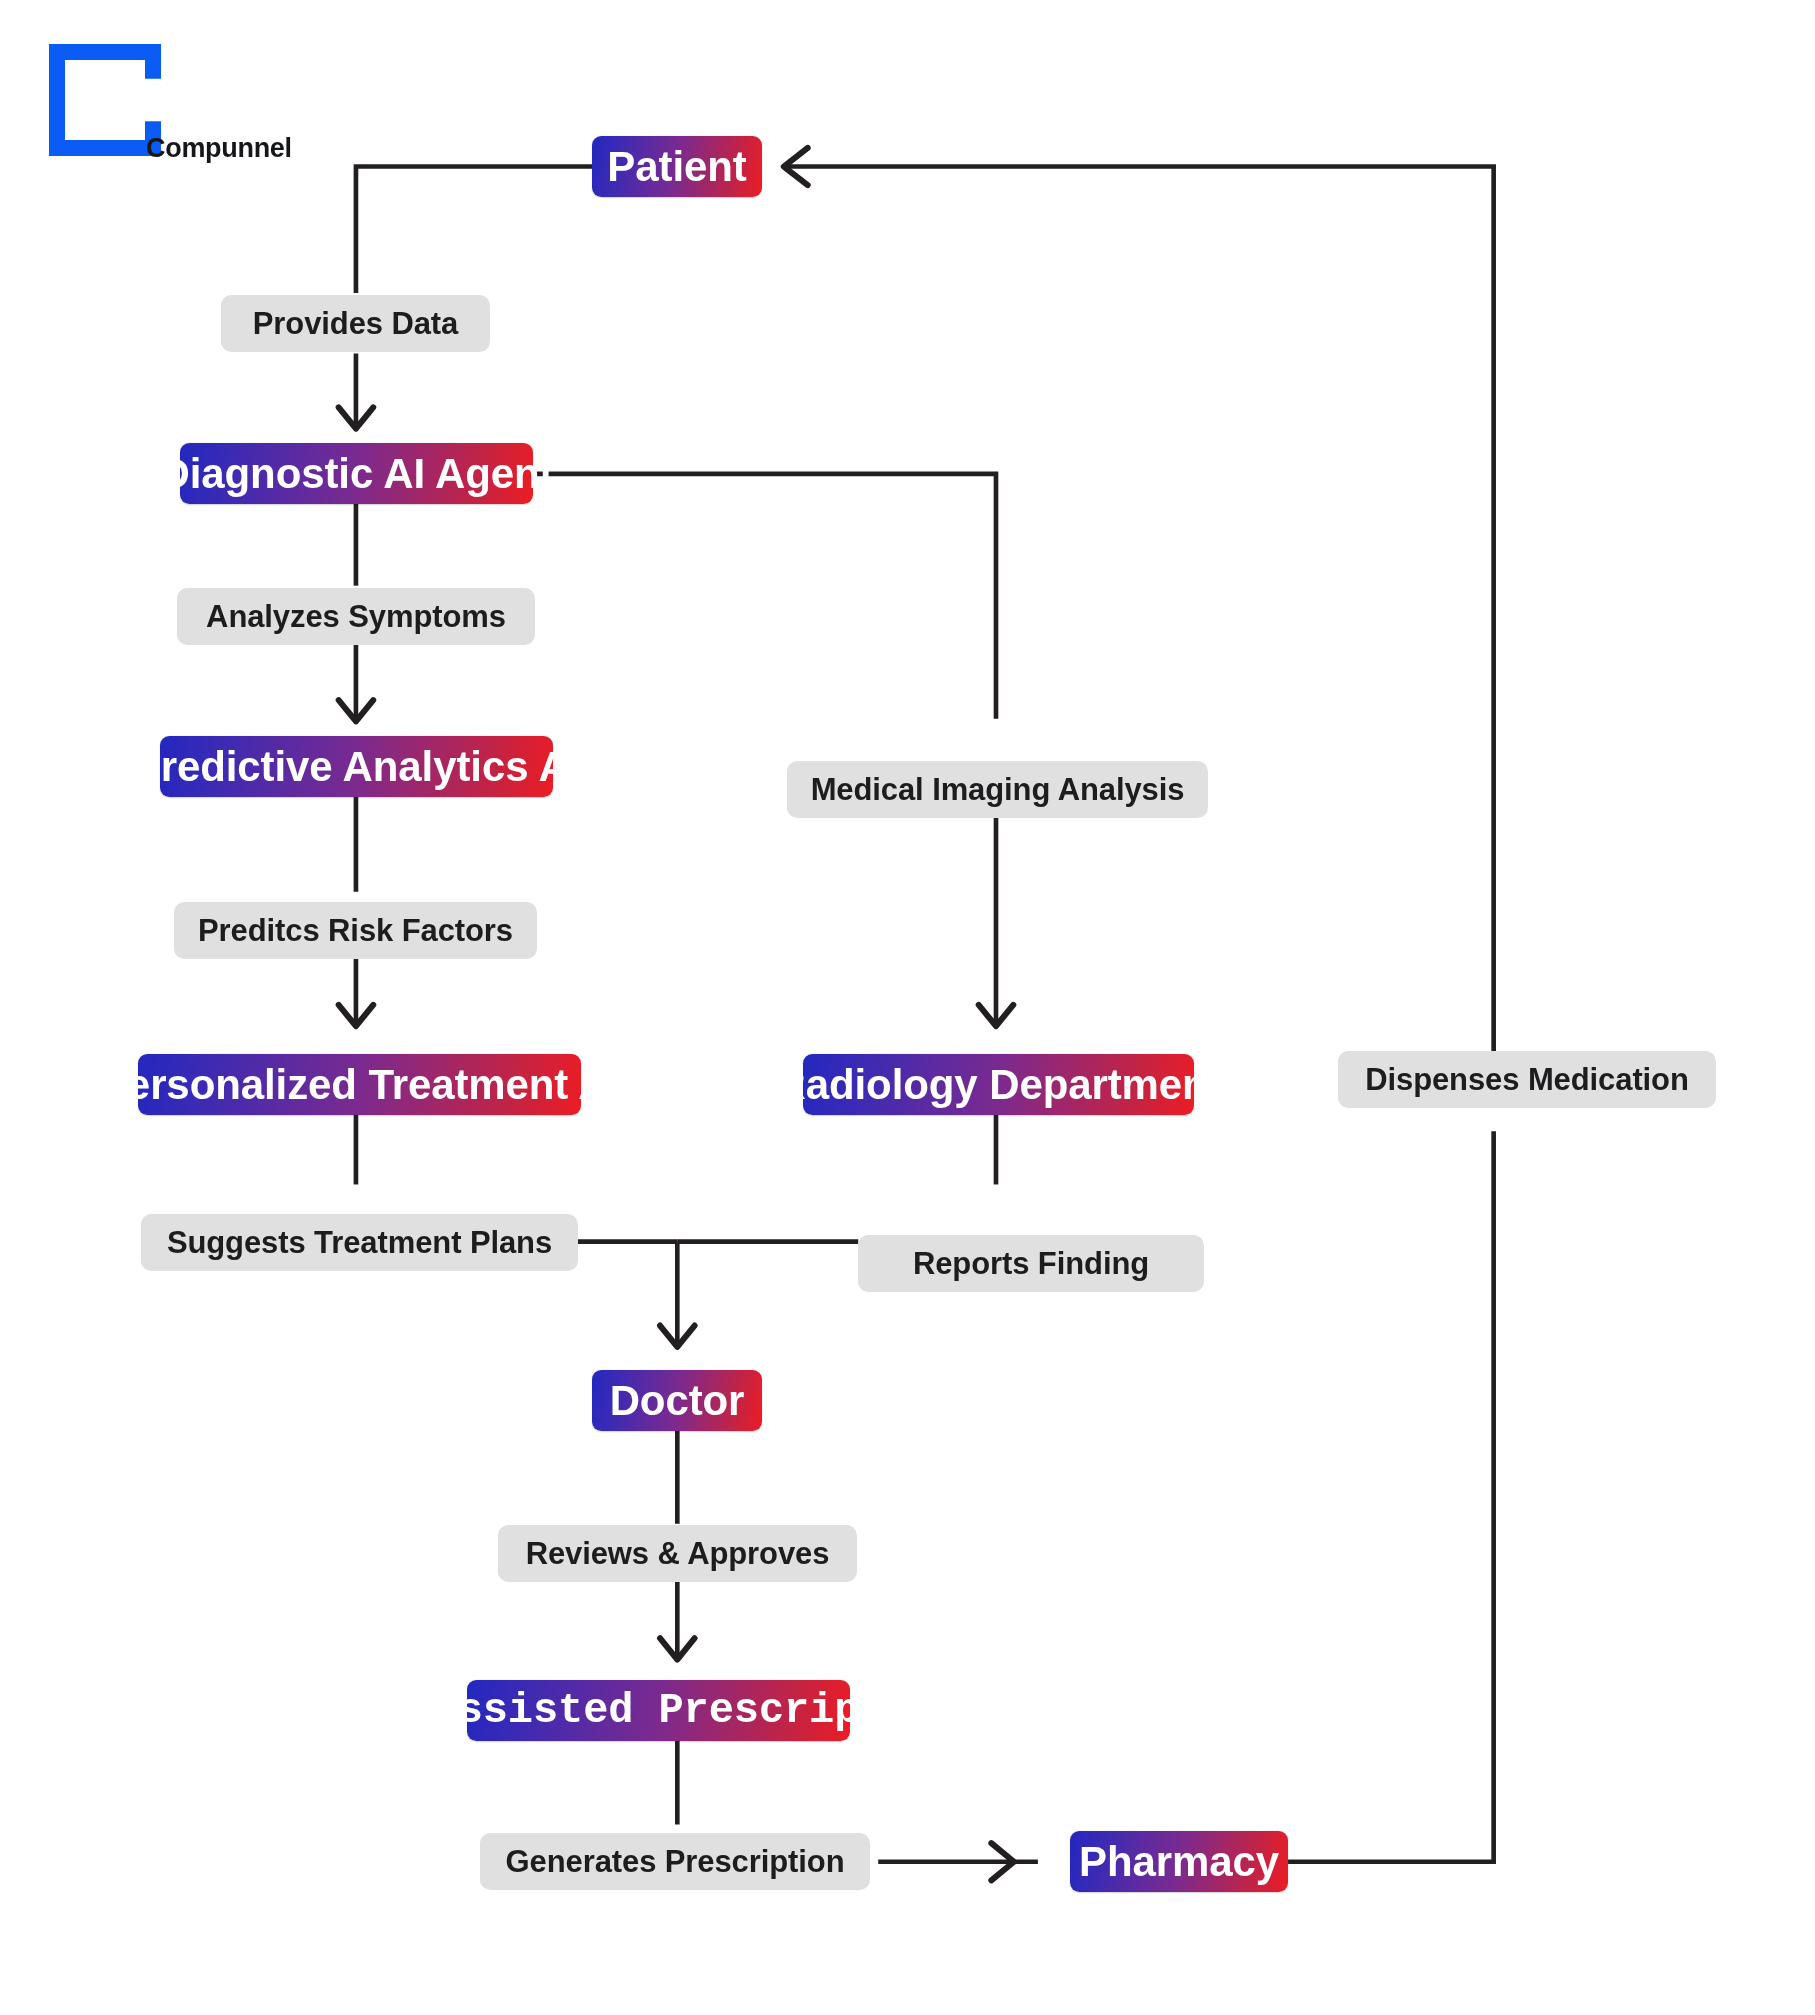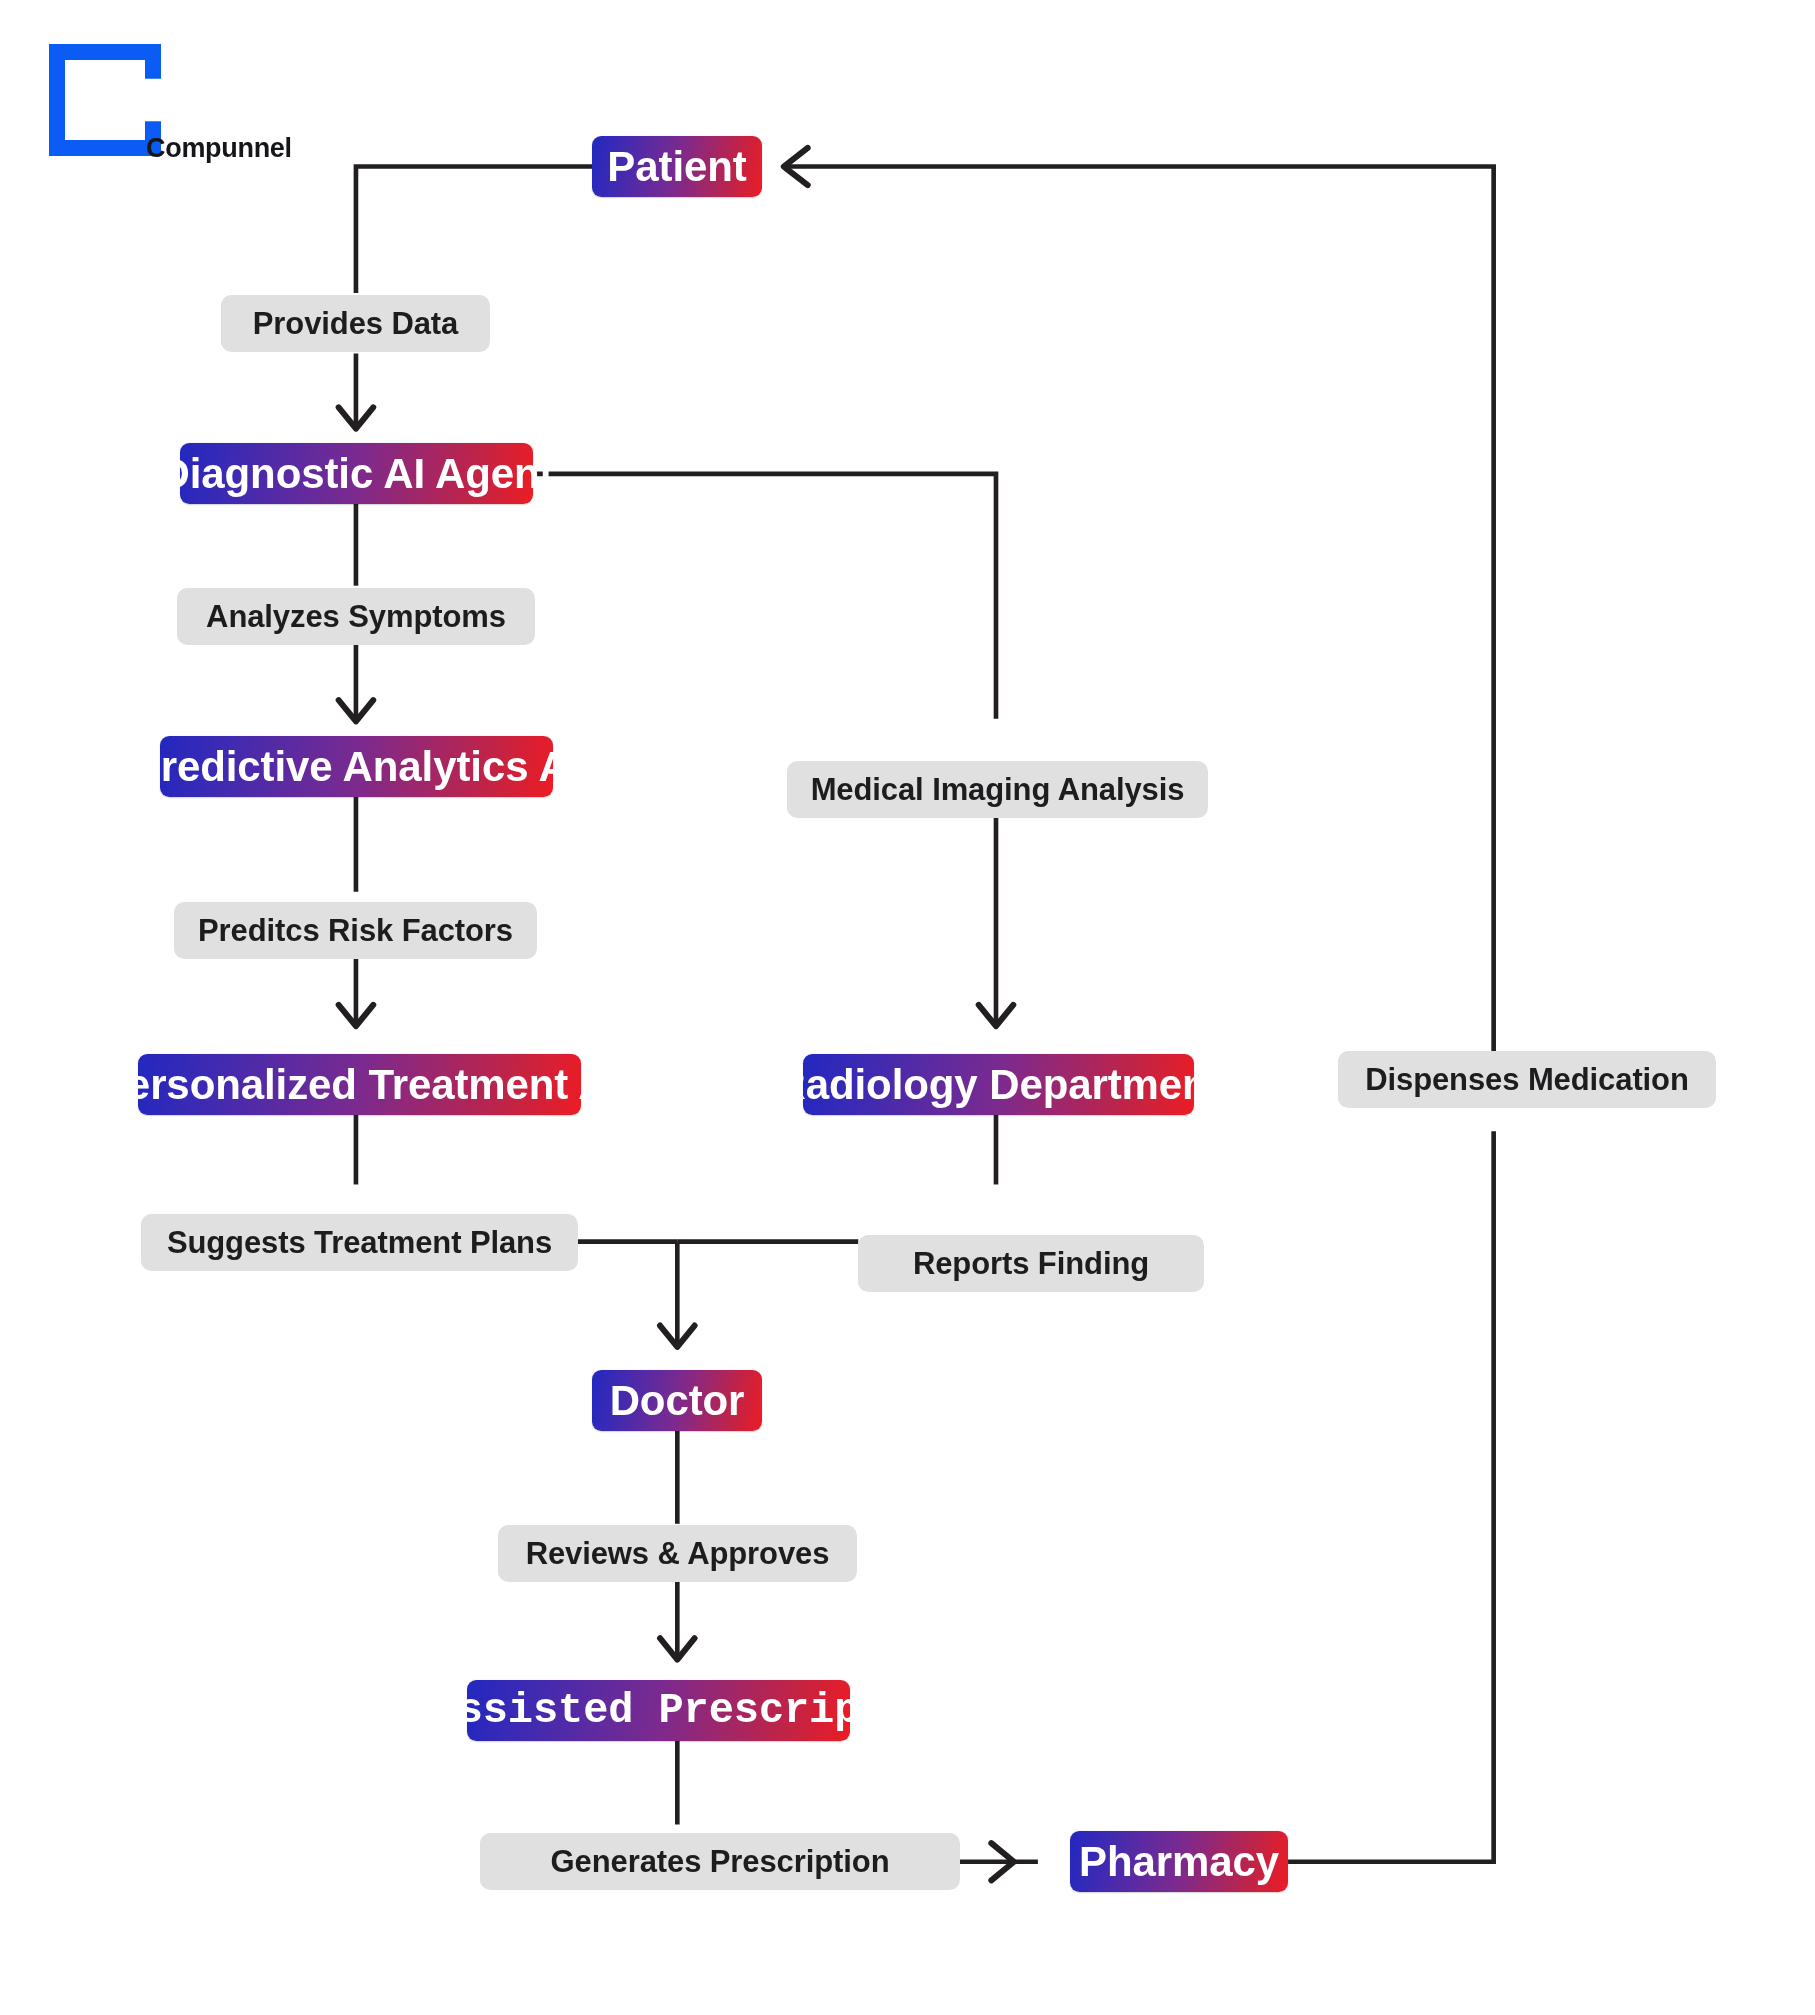--- a/index.html
+++ b/index.html
@@ -209,21 +209,21 @@
   </div>
 
   <div class="node action" style="left:858px; top:1214px; width:346px;margin-top:21px;">
     <span>Reports Finding</span>
   </div>
 
   <div class="node action" style="left:498px; top:1525px; width:359px;">
     <span>Reviews &amp; Approves</span>
   </div>
 
-  <div class="node action" style="left:480px; top:1833px; width:480px;">
+  <div class="node action" style="left:480px; top:1833px; width:390px;">
     <span>Generates Prescription</span>
   </div>
 
   <div class="node action" style="left:1312px; top:1051px; width:378px;margin-left:26px;">
     <span>Dispenses Medication</span>
   </div>
 
 </div>
 
 

